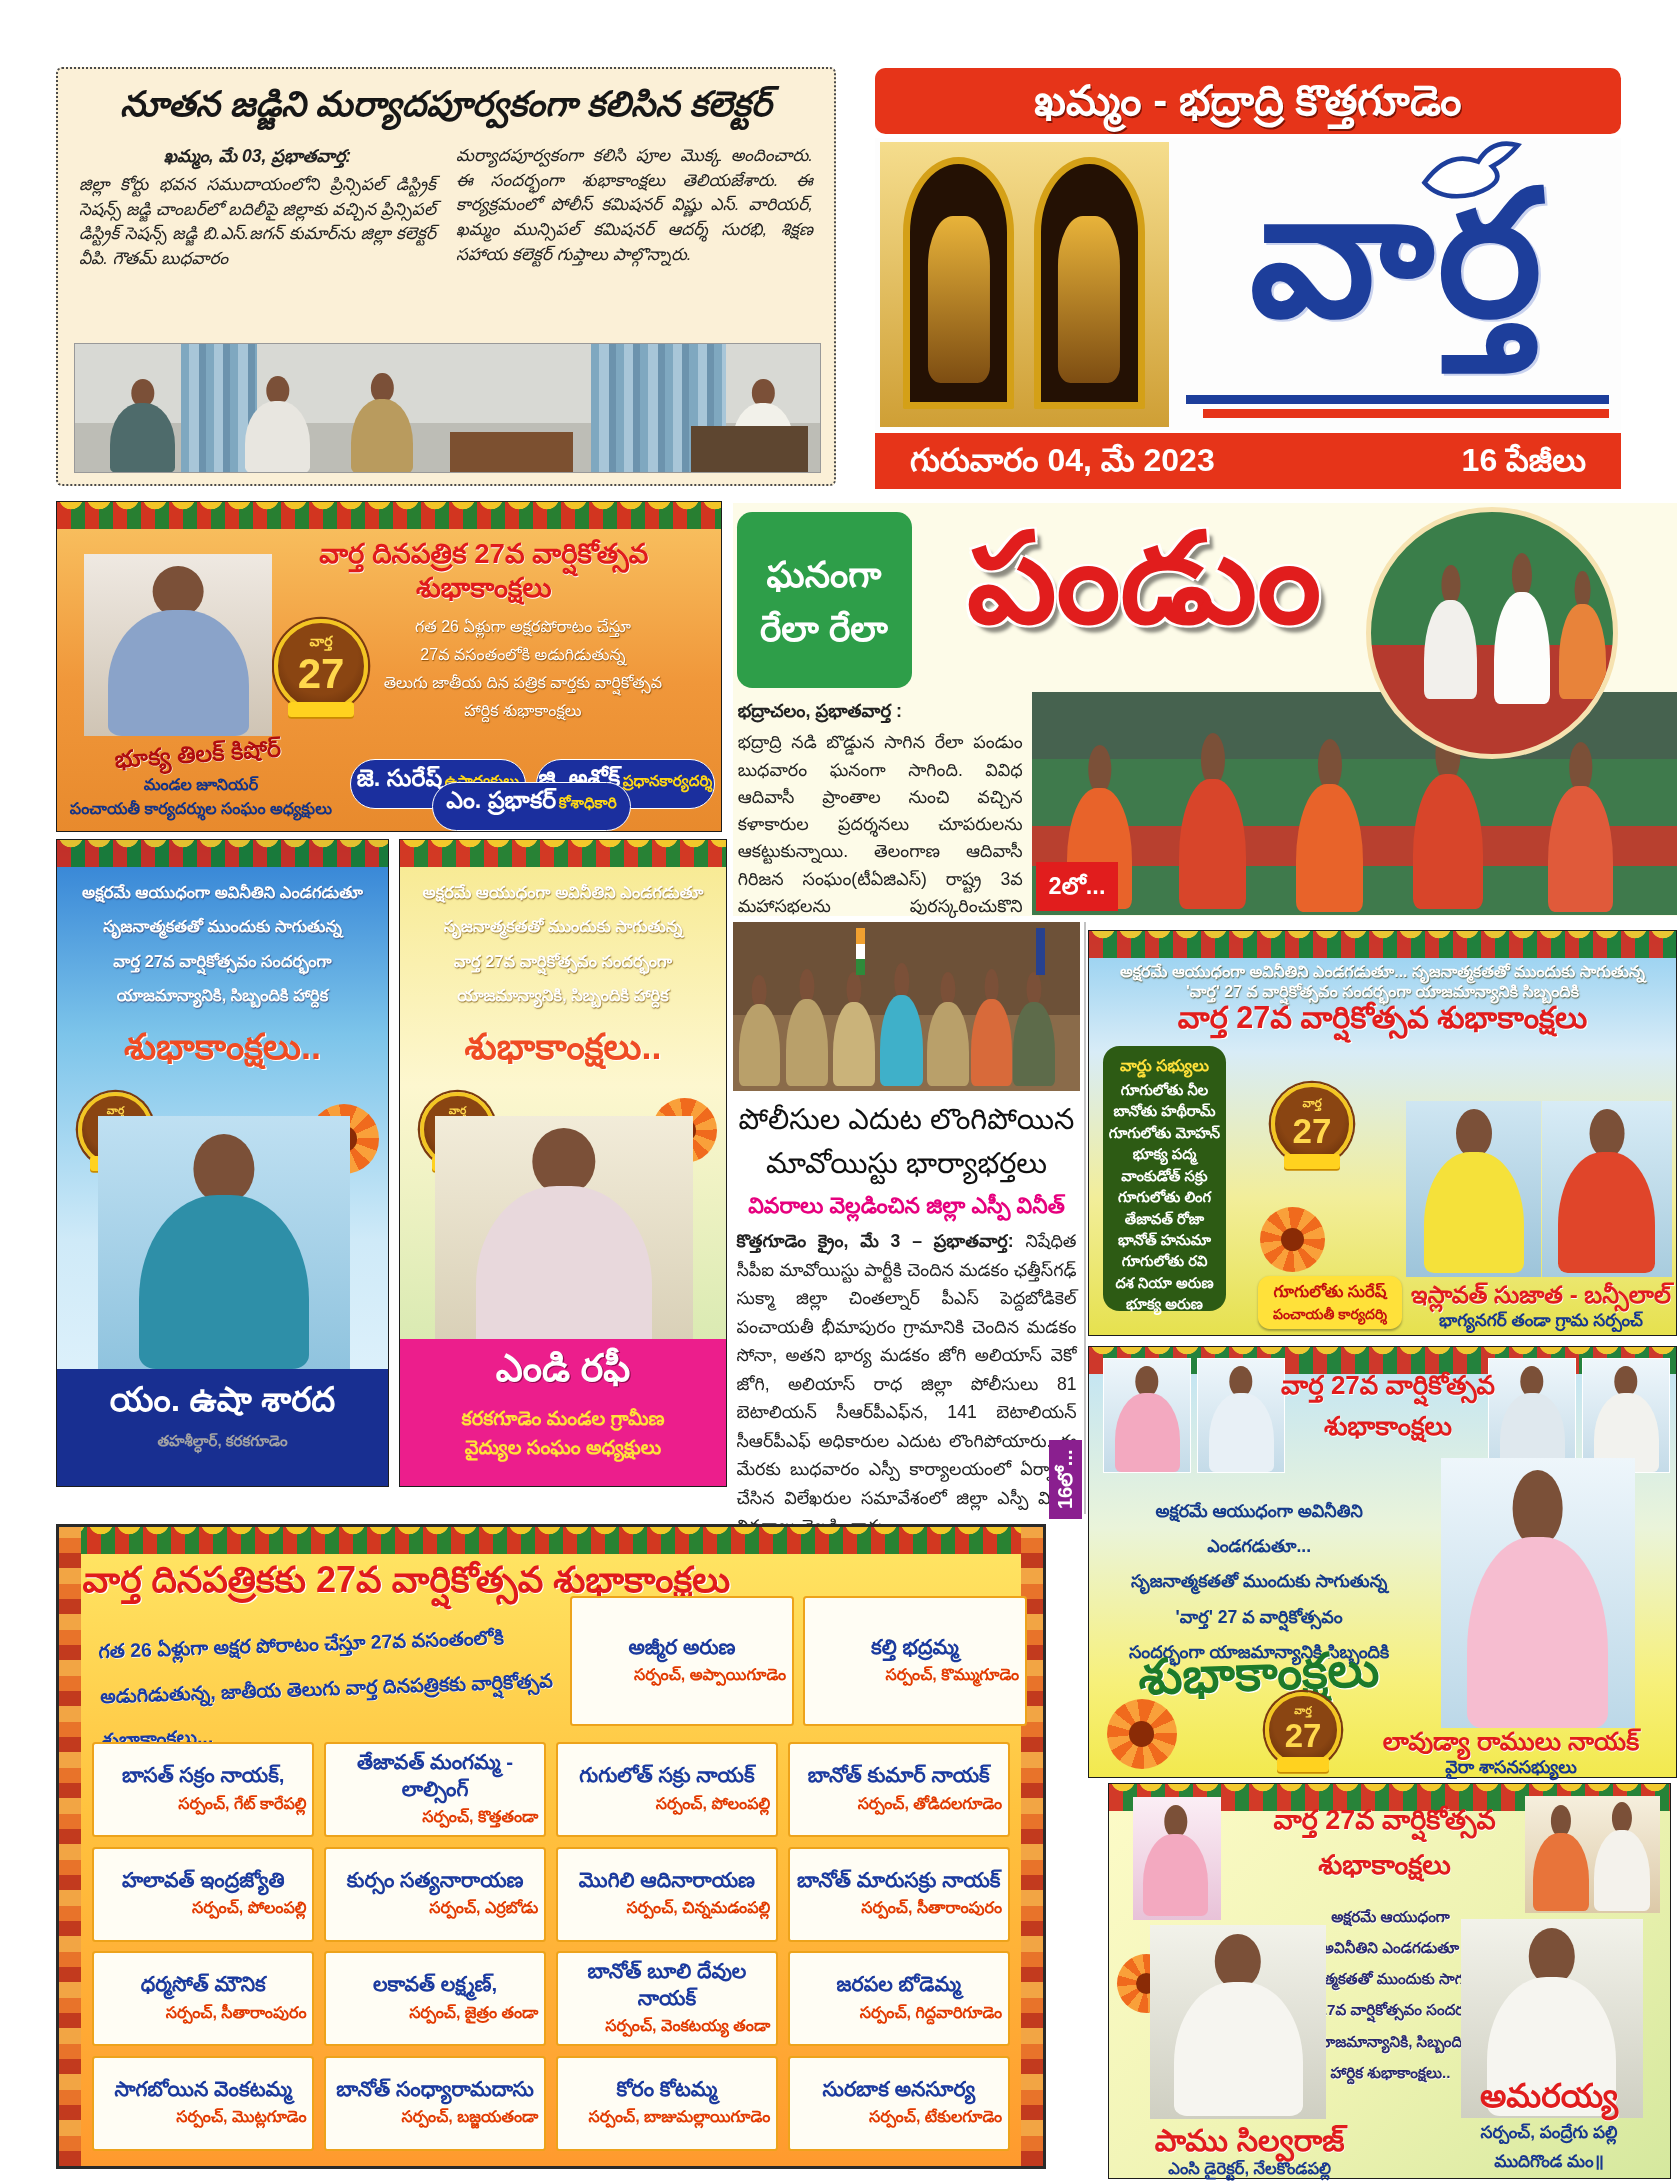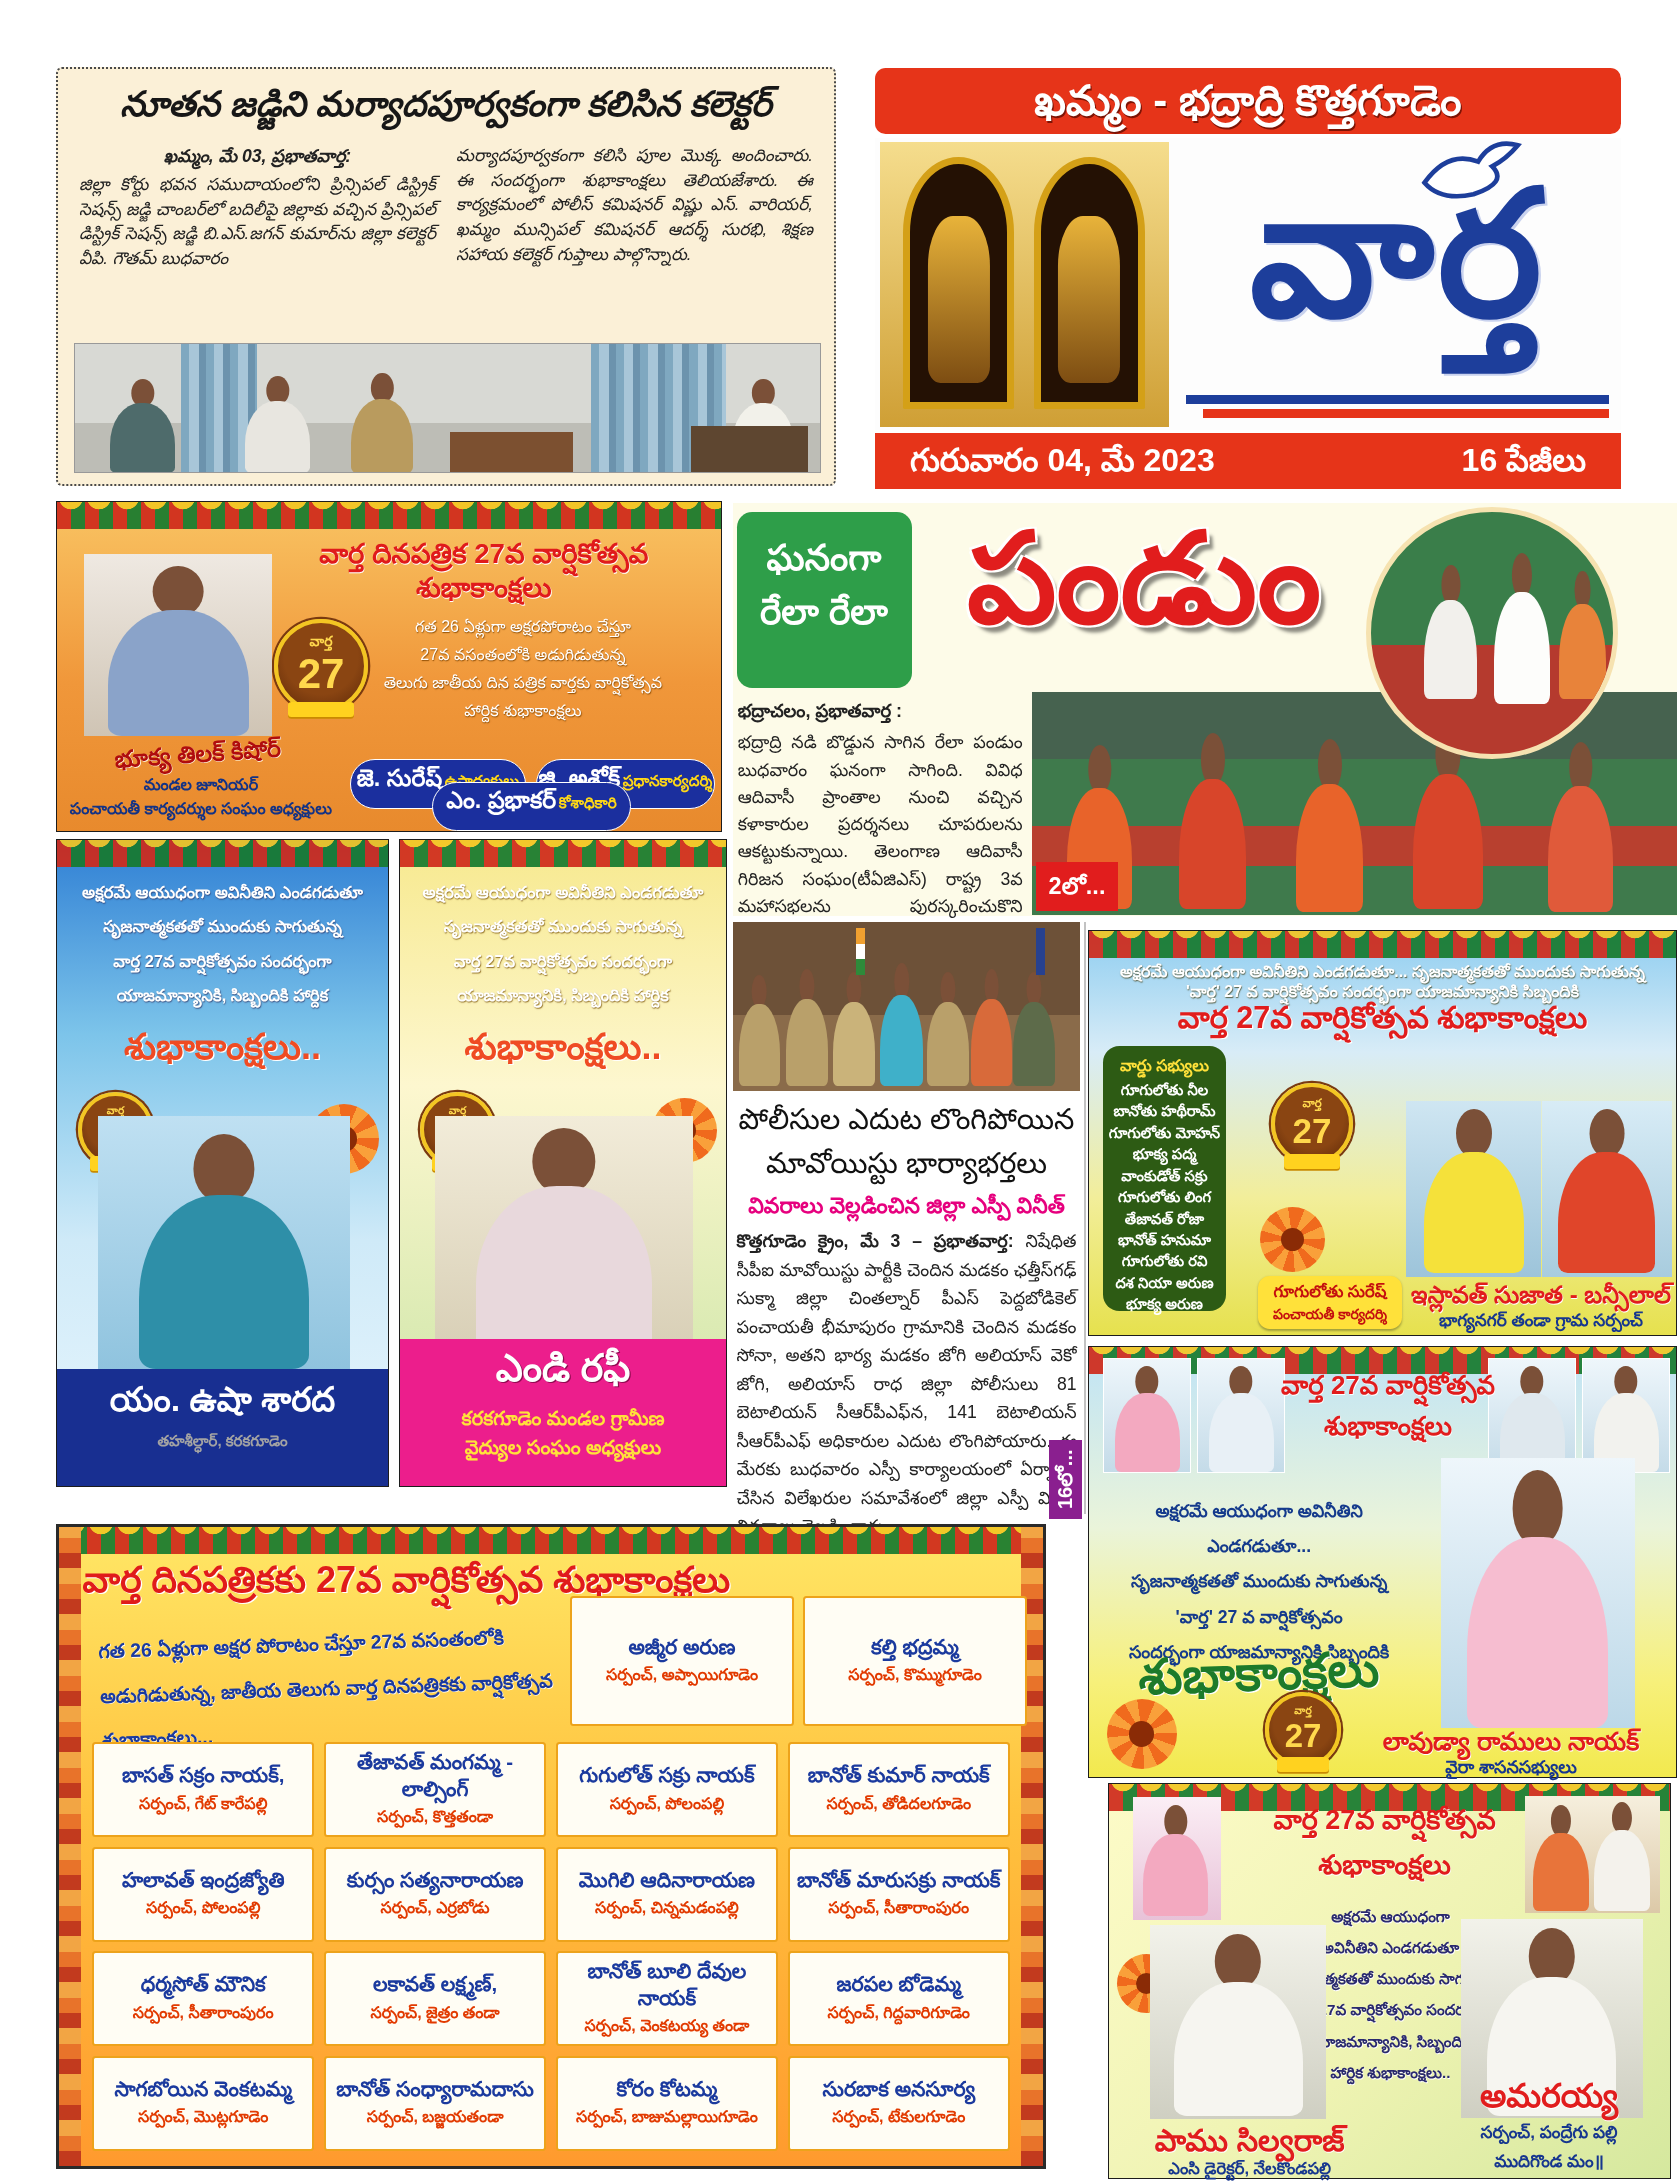--- a/index.html
+++ b/index.html
@@ -78,21 +78,21 @@
     font-weight:bold;border:1.8px solid #fff;}
   .pill .nm{font-size:23.5px;}
   .pill .rl{font-size:15.2px;color:#ffd816;font-weight:bold;}
   .p1{left:293px;top:257px;width:176px;height:50px;padding-top:4.7px;}
   .p2{left:479px;top:257px;width:179px;height:50px;padding-top:4.7px;}
   .p3{left:375px;top:280px;width:199px;height:49px;padding-top:3.5px;top:280px;}
 
   
   .art-pandum{left:733px;top:503px;width:945px;height:413px;background:#fdfbe8;}
   .pd-kicker{position:absolute;left:3.5px;top:9.4px;width:175px;height:176px;background:#2e9e49;
-    border-radius:15.2px;color:#fff;font-weight:bold;font-size:36px;line-height:1.5;text-align:center;padding-top:19px;}
+    border-radius:15.2px;color:#fff;font-weight:bold;font-size:36px;line-height:1.5;text-align:center;padding-top:36px;}
   .pd-head{position:absolute;left:188px;top:-3.5px;width:446px;text-align:center;color:#e11d1d;
     font-weight:bold;font-size:126px;line-height:1.25;
     text-shadow:-2.3px -2.3px 0 #fff,2.3px -2.3px 0 #fff,-2.3px 2.3px 0 #fff,2.3px 2.3px 0 #fff,5.9px 7px 3.5px rgba(0,0,0,.45);}
   .pd-circle{position:absolute;left:633px;top:3.5px;width:252px;height:252px;border-radius:50%;
     border:5.9px solid #f6e2b0;background:linear-gradient(180deg,#3a7e4a 0 55%,#b53a2e 55% 100%);overflow:hidden;z-index:4;}
   .pd-body{position:absolute;left:4.7px;top:195px;width:285px;height:211px;font-size:17.6px;line-height:1.55;
     color:#222;text-align:justify;}
   .pd-dl{display:block;font-weight:bold;font-size:18px;margin-bottom:3.5px;}
   .pd-photo{left:299px;top:189px;width:645px;height:223px;
     background:linear-gradient(180deg,#46624f 0 30%,#3f7a4c 30% 60%,#b8402f 60% 78%,#3f7a4c 78% 100%);}
@@ -175,21 +175,21 @@
     background:linear-gradient(180deg,#ffe766,#ffc23e 45%,#ff9a2e);}
   .side-garl{position:absolute;top:0;bottom:0;width:22px;
     background:repeating-linear-gradient(0deg,#c23a1e 0 15.2px,#e8732a 15.2px 30.5px,#f2a544 30.5px 46px);}
   .ag-title{position:absolute;left:23.5px;right:23.5px;top:32px;text-align:left;color:#e01b1b;
     font-weight:bold;font-size:36px;text-shadow:1.2px 1.2px 0 #fff;}
   .ag-intro{position:absolute;left:41px;top:94px;width:469px;color:#1b3a9e;font-weight:bold;
     font-size:19.4px;line-height:2.3;text-shadow:0.6px 0.6px 0 #fff;transform:rotate(-2deg);}
   .cell{background:#fffdf4;border:2.9px solid #eda31b;border-radius:3.5px;text-align:center;
     display:flex;flex-direction:column;justify-content:center;padding:4.7px 5.9px;}
   .cell .nm{color:#1b3a9e;font-weight:bold;font-size:20.5px;line-height:1.3;}
-  .cell .rl{color:#e23a00;font-weight:bold;font-size:16px;margin-top:5.9px;}
+  .cell .rl{color:#e23a00;font-weight:bold;font-size:16px;margin-top:5.9px;text-align:right;}
   .hcell{position:absolute;top:69px;height:130px;width:224px;}
   .ag-rows{position:absolute;left:33px;right:33px;top:215px;bottom:15.2px;display:grid;
     grid-template-columns:repeat(4,1fr);grid-template-rows:repeat(4,1fr);gap:9.4px;}
 
   
   .ad-pamu{left:1108px;top:1783px;width:563px;height:396px;
     background:linear-gradient(135deg,#fdfbc8,#eef3b2 55%,#d5e89e);}
   .pm-title{position:absolute;left:135px;top:14px;width:281px;text-align:center;color:#e11d1d;
     font-weight:bold;font-size:27px;line-height:1.65;text-shadow:0.6px 1.2px 0 #fff;}
   .pm-ph-tl{left:23.5px;top:13px;width:88px;height:123px;background:linear-gradient(180deg,#fbeef5,#e8c2d8);}

